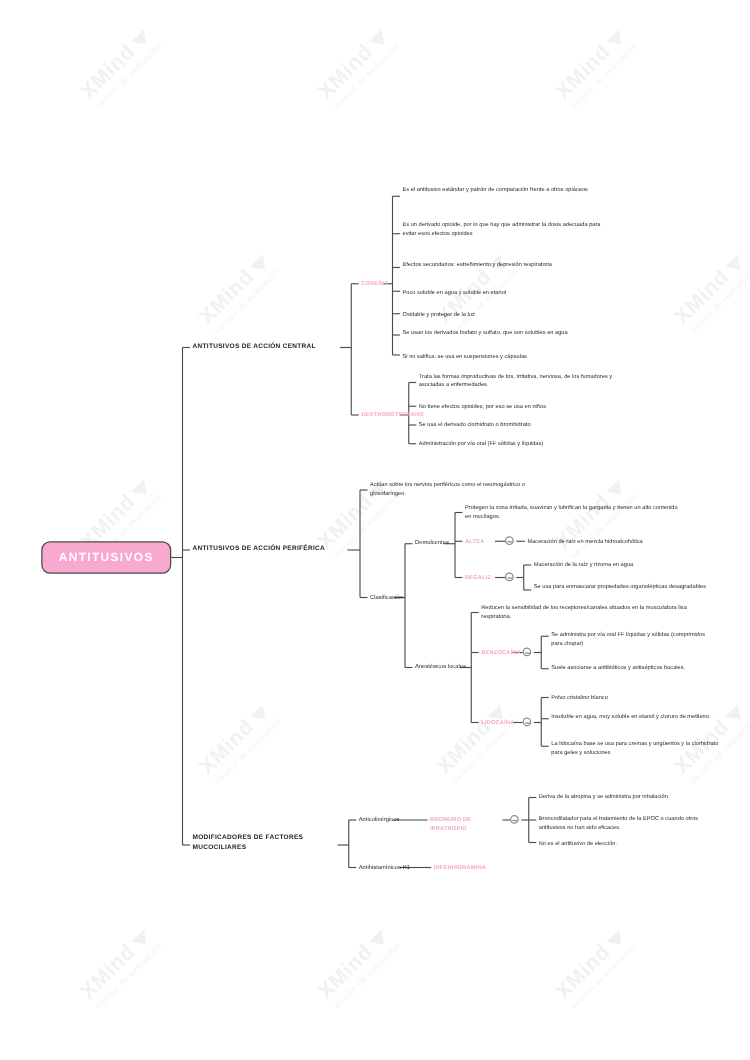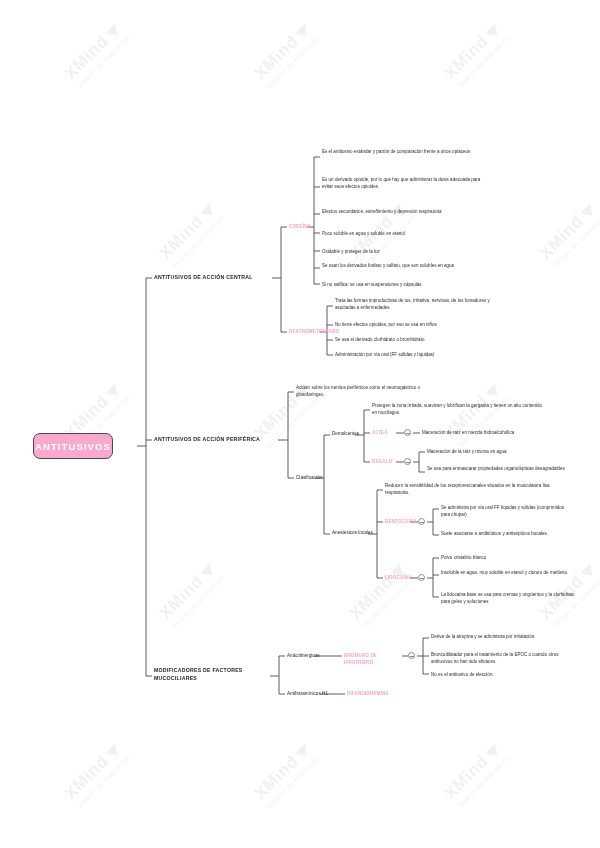--- a/index.html
+++ b/index.html
@@ -47,21 +47,21 @@
     font-size:5.2px;font-weight:bold;letter-spacing:.25px;color:#1d1d1d;
   }
   .node.pink{
     color:#f5a3c7;font-weight:bold;font-size:4.5px;letter-spacing:.18px;
   }
   .node.lvl3{font-size:4.6px;}
   .node.leaf{font-size:4.5px;color:#2a2a2a;}
 
   
   #root-node{
-    position:absolute;left:33px;top:433px;width:80px;height:26px;
+    position:absolute;left:33px;top:433px;width:104px;height:26px;
     background:#f9a8ce;border:1.3px solid #4a4a4a;border-radius:7px;
     box-sizing:border-box;z-index:4;
     display:flex;align-items:center;justify-content:center;
   }
   #root-node .root-label{
     color:#ffffff;font-size:9.5px;font-weight:bold;letter-spacing:1.1px;
   }
 
   .marker{
     position:absolute;width:7px;height:7px;border-radius:50%;

